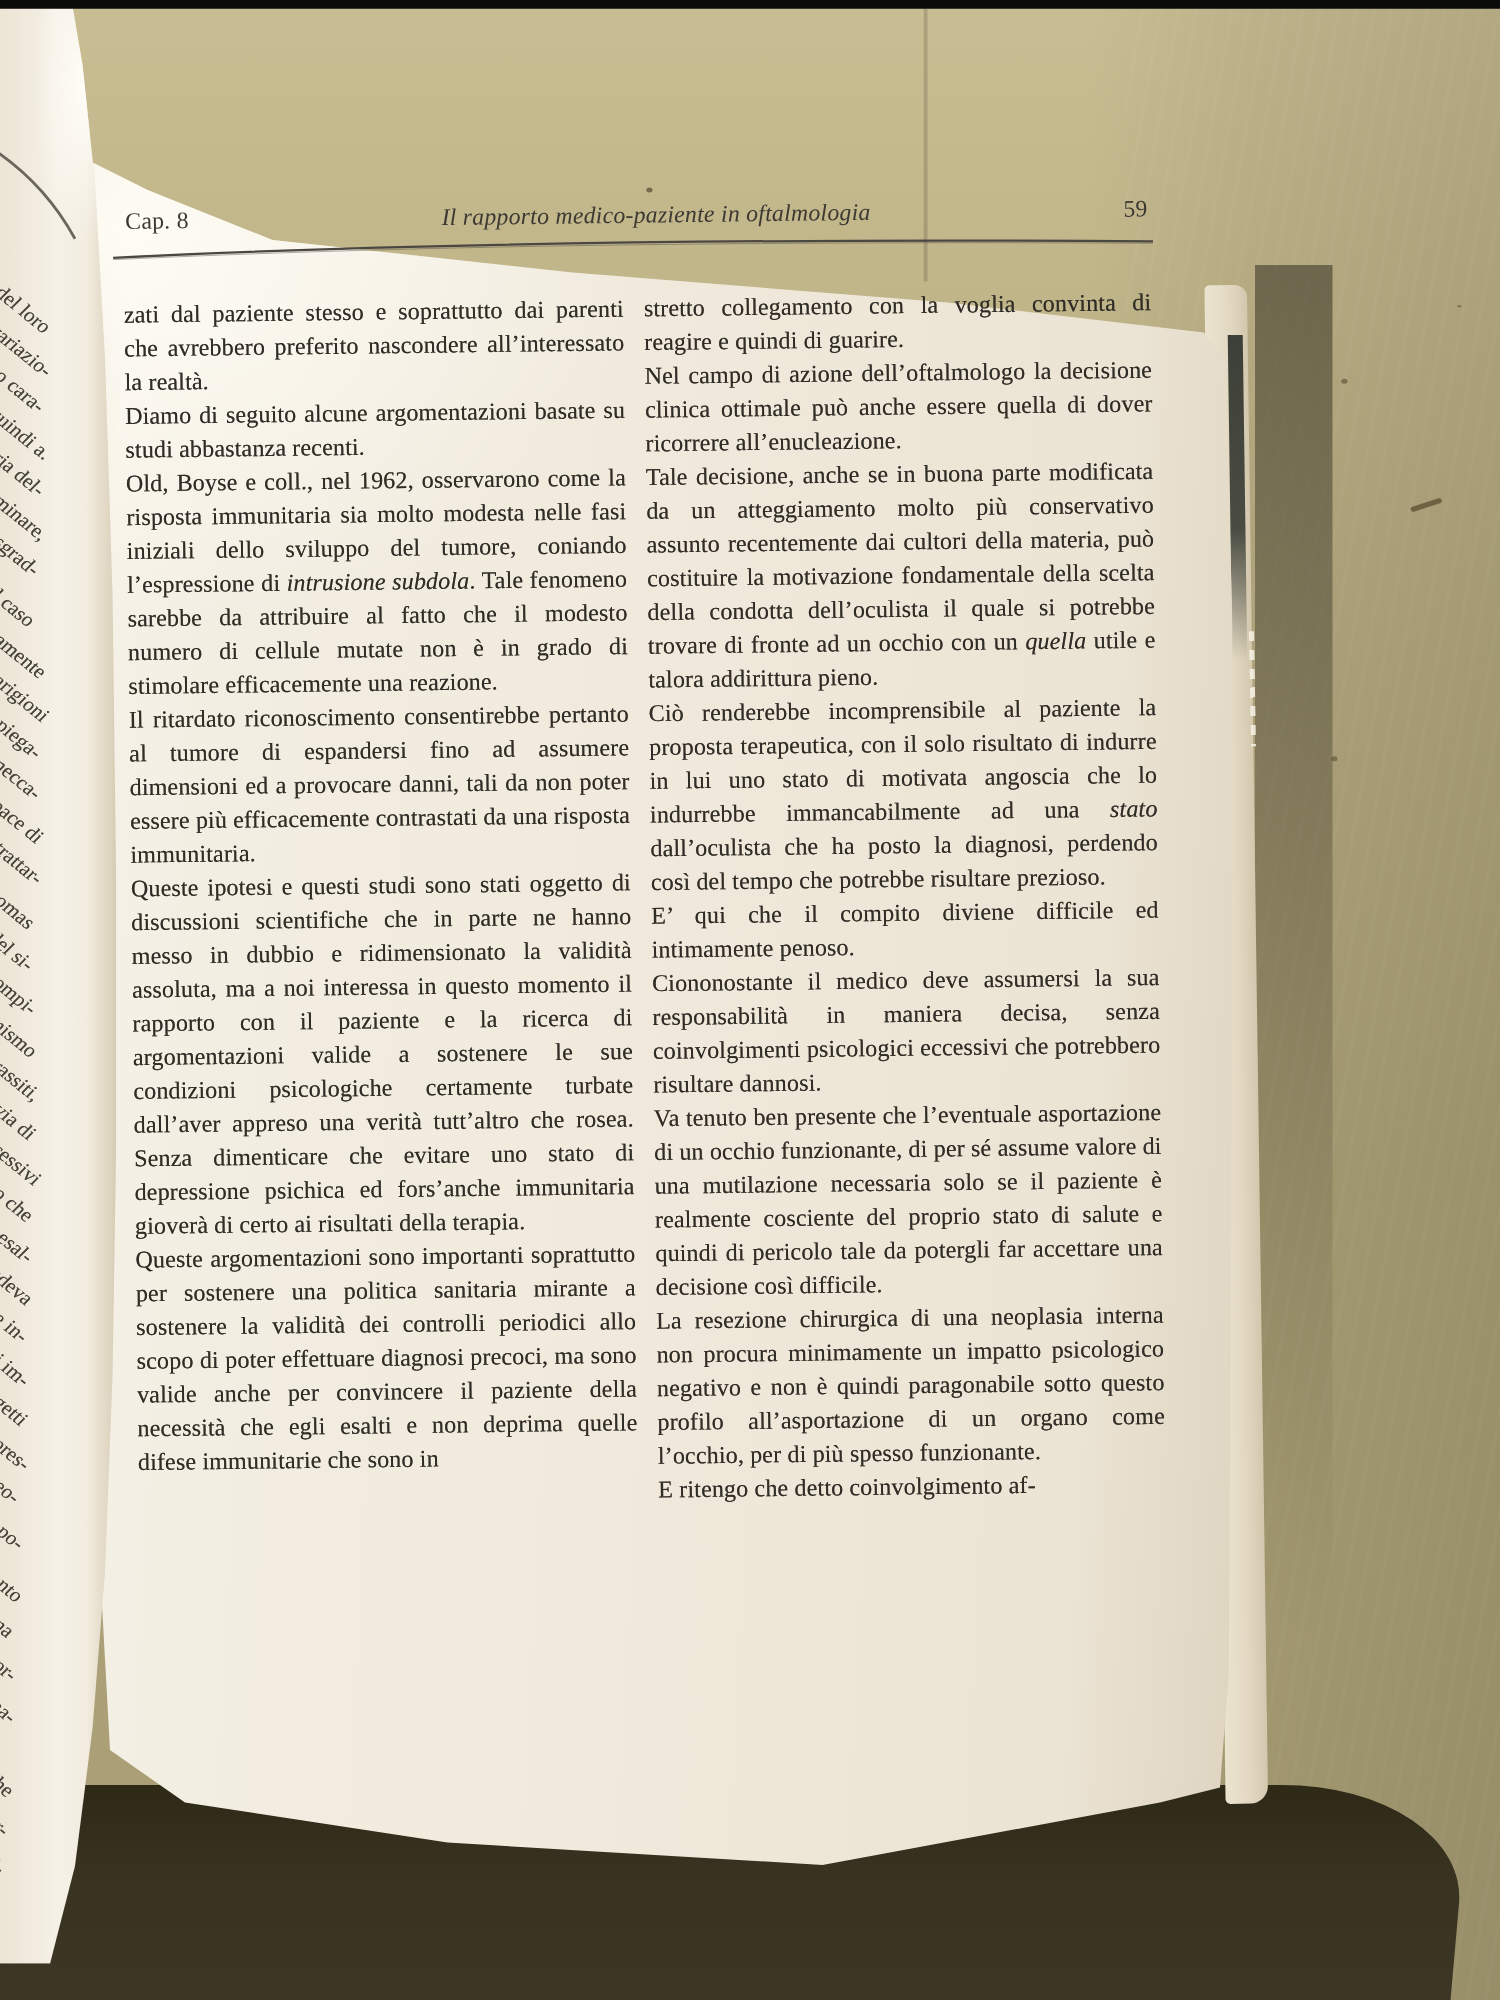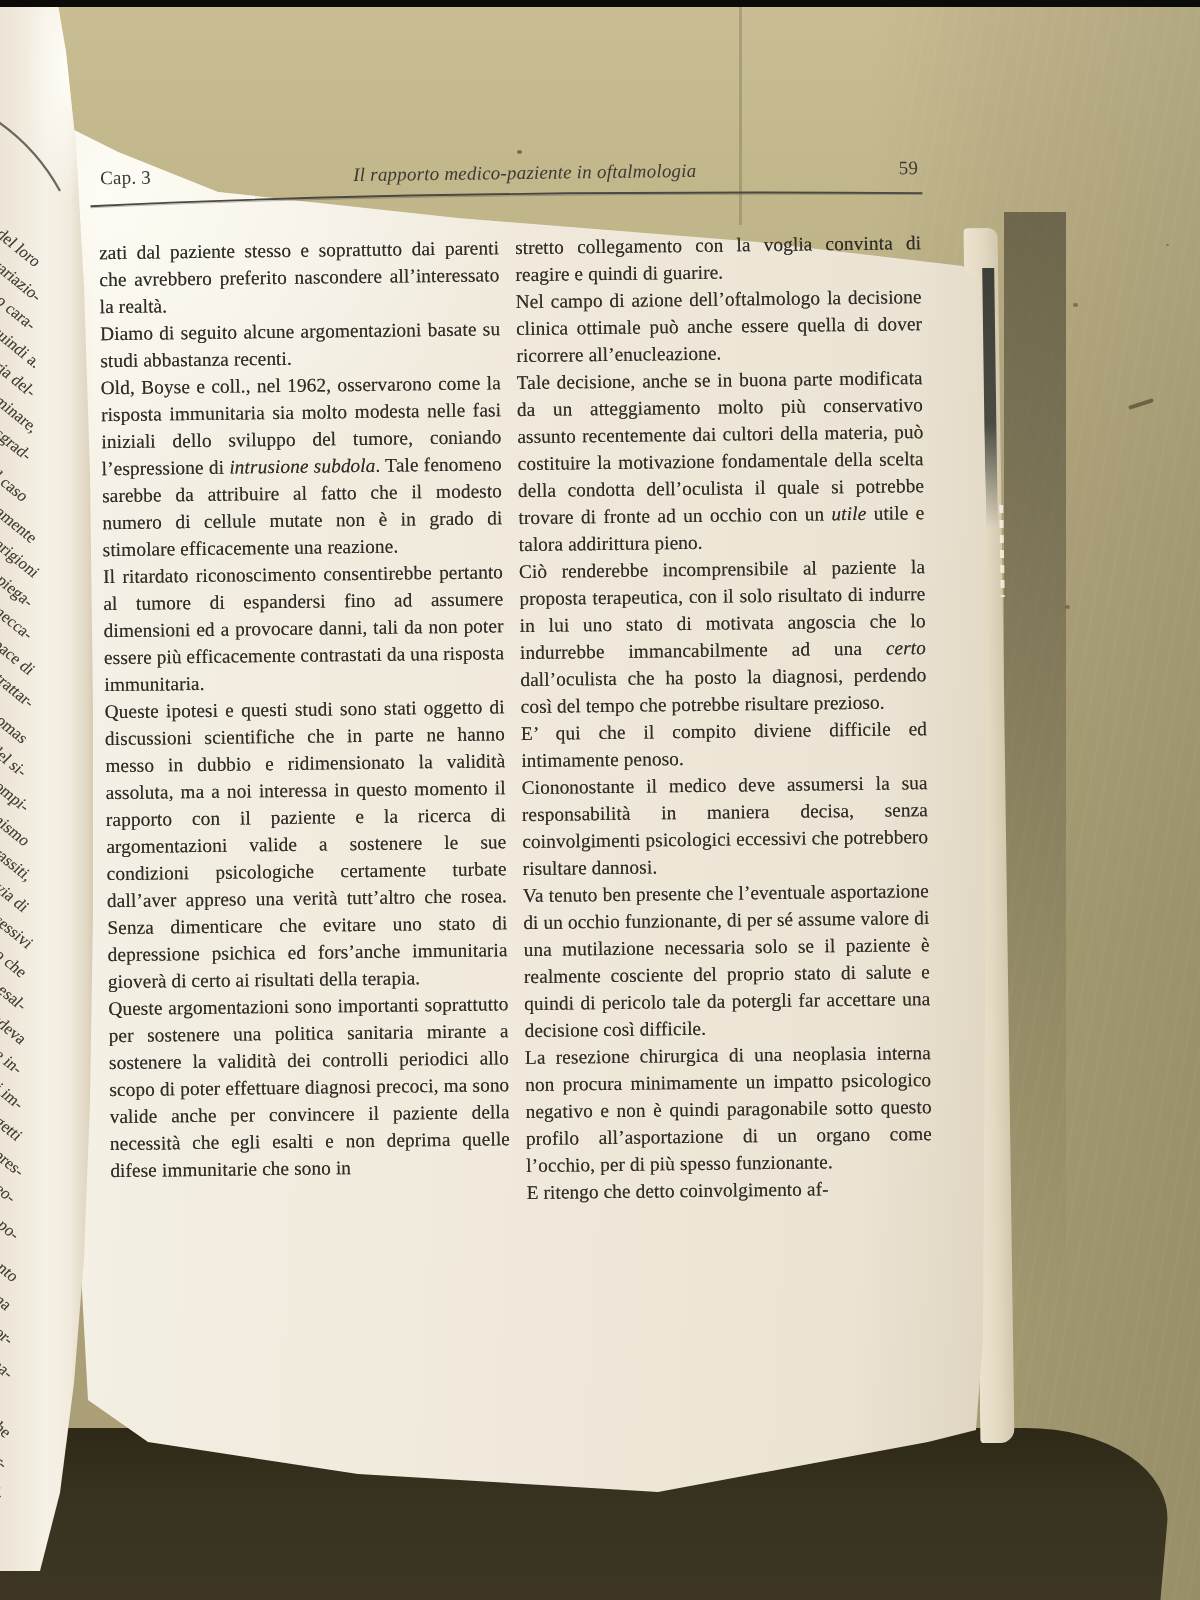--- a/index.html
+++ b/index.html
@@ -116,42 +116,42 @@
 <div class="book-shadow"></div>
 <div class="right-cast-shadow"></div>
 <div class="page-stack-edge"></div>
 <div class="cover-sliver"></div>
 <div class="edge-glints"></div>
 
 <div class="page-bg"></div>
 
 <div class="page-content">
   <div class="page-header">
-    <span class="chapter">Cap. 3</span>
+    <span class="chapter">Cap. 8</span>
     <span class="title">Il rapporto medico-paziente in oftalmologia</span>
     <span class="pageno">59</span>
   </div>
   <svg class="rule-svg" width="836" height="14" viewBox="0 0 836 14">
     <path d="M2,11 C 240,2 520,2 834,8" stroke="#4b4842" stroke-width="1.8" fill="none"></path>
     <path d="M2,12.5 C 240,4 520,4 834,9.5" stroke="#4b4842" stroke-width="0.7" fill="none" opacity="0.5"></path>
   </svg>
   <div class="columns">
     <div class="col left">
         <p>zati dal paziente stesso e soprattutto dai parenti che avrebbero preferito nascondere all’interessato la realtà.</p>
         <p>Diamo di seguito alcune argomentazioni basate su studi abbastanza recenti.</p>
         <p>Old, Boyse e coll., nel 1962, osservarono come la risposta immunitaria sia molto modesta nelle fasi iniziali dello sviluppo del tumore, coniando l’espressione di <i>intrusione subdola</i>. Tale fenomeno sarebbe da attribuire al fatto che il modesto numero di cellule mutate non è in grado di stimolare efficacemente una reazione.</p>
         <p>Il ritardato riconoscimento consentirebbe pertanto al tumore di espandersi fino ad assumere dimensioni ed a provocare danni, tali da non poter essere più efficacemente contrastati da una risposta immunitaria.</p>
         <p>Queste ipotesi e questi studi sono stati oggetto di discussioni scientifiche che in parte ne hanno messo in dubbio e ridimensionato la validità assoluta, ma a noi interessa in questo momento il rapporto con il paziente e la ricerca di argomentazioni valide a sostenere le sue condizioni psicologiche certamente turbate dall’aver appreso una verità tutt’altro che rosea. Senza dimenticare che evitare uno stato di depressione psichica ed fors’anche immunitaria gioverà di certo ai risultati della terapia.</p>
         <p>Queste argomentazioni sono importanti soprattutto per sostenere una politica sanitaria mirante a sostenere la validità dei controlli periodici allo scopo di poter effettuare diagnosi precoci, ma sono valide anche per convincere il paziente della necessità che egli esalti e non deprima quelle difese immunitarie che sono in</p>
       </div>
     <div class="col right">
         <p>stretto collegamento con la voglia convinta di reagire e quindi di guarire.</p>
         <p>Nel campo di azione dell’oftalmologo la decisione clinica ottimale può anche essere quella di dover ricorrere all’enucleazione.</p>
-        <p>Tale decisione, anche se in buona parte modificata da un atteggiamento molto più conservativo assunto recentemente dai cultori della materia, può costituire la motivazione fondamentale della scelta della condotta dell’oculista il quale si potrebbe trovare di fronte ad un occhio con un <i>utile</i> utile e talora addirittura pieno.</p>
-        <p>Ciò renderebbe incomprensibile al paziente la proposta terapeutica, con il solo risultato di indurre in lui uno stato di motivata angoscia che lo indurrebbe immancabilmente ad una <i>certo</i> dall’oculista che ha posto la diagnosi, perdendo così del tempo che potrebbe risultare prezioso.</p>
+        <p>Tale decisione, anche se in buona parte modificata da un atteggiamento molto più conservativo assunto recentemente dai cultori della materia, può costituire la motivazione fondamentale della scelta della condotta dell’oculista il quale si potrebbe trovare di fronte ad un occhio con un <i>quella</i> utile e talora addirittura pieno.</p>
+        <p>Ciò renderebbe incomprensibile al paziente la proposta terapeutica, con il solo risultato di indurre in lui uno stato di motivata angoscia che lo indurrebbe immancabilmente ad una <i>stato</i> dall’oculista che ha posto la diagnosi, perdendo così del tempo che potrebbe risultare prezioso.</p>
         <p>E’ qui che il compito diviene difficile ed intimamente penoso.</p>
         <p>Ciononostante il medico deve assumersi la sua responsabilità in maniera decisa, senza coinvolgimenti psicologici eccessivi che potrebbero risultare dannosi.</p>
         <p>Va tenuto ben presente che l’eventuale asportazione di un occhio funzionante, di per sé assume valore di una mutilazione necessaria solo se il paziente è realmente cosciente del proprio stato di salute e quindi di pericolo tale da potergli far accettare una decisione così difficile.</p>
         <p>La resezione chirurgica di una neoplasia interna non procura minimamente un impatto psicologico negativo e non è quindi paragonabile sotto questo profilo all’asportazione di un organo come l’occhio, per di più spesso funzionante.</p>
         <p>E ritengo che detto coinvolgimento af-</p>
       </div>
   </div>
 </div>
 
 <div class="left-curl">

